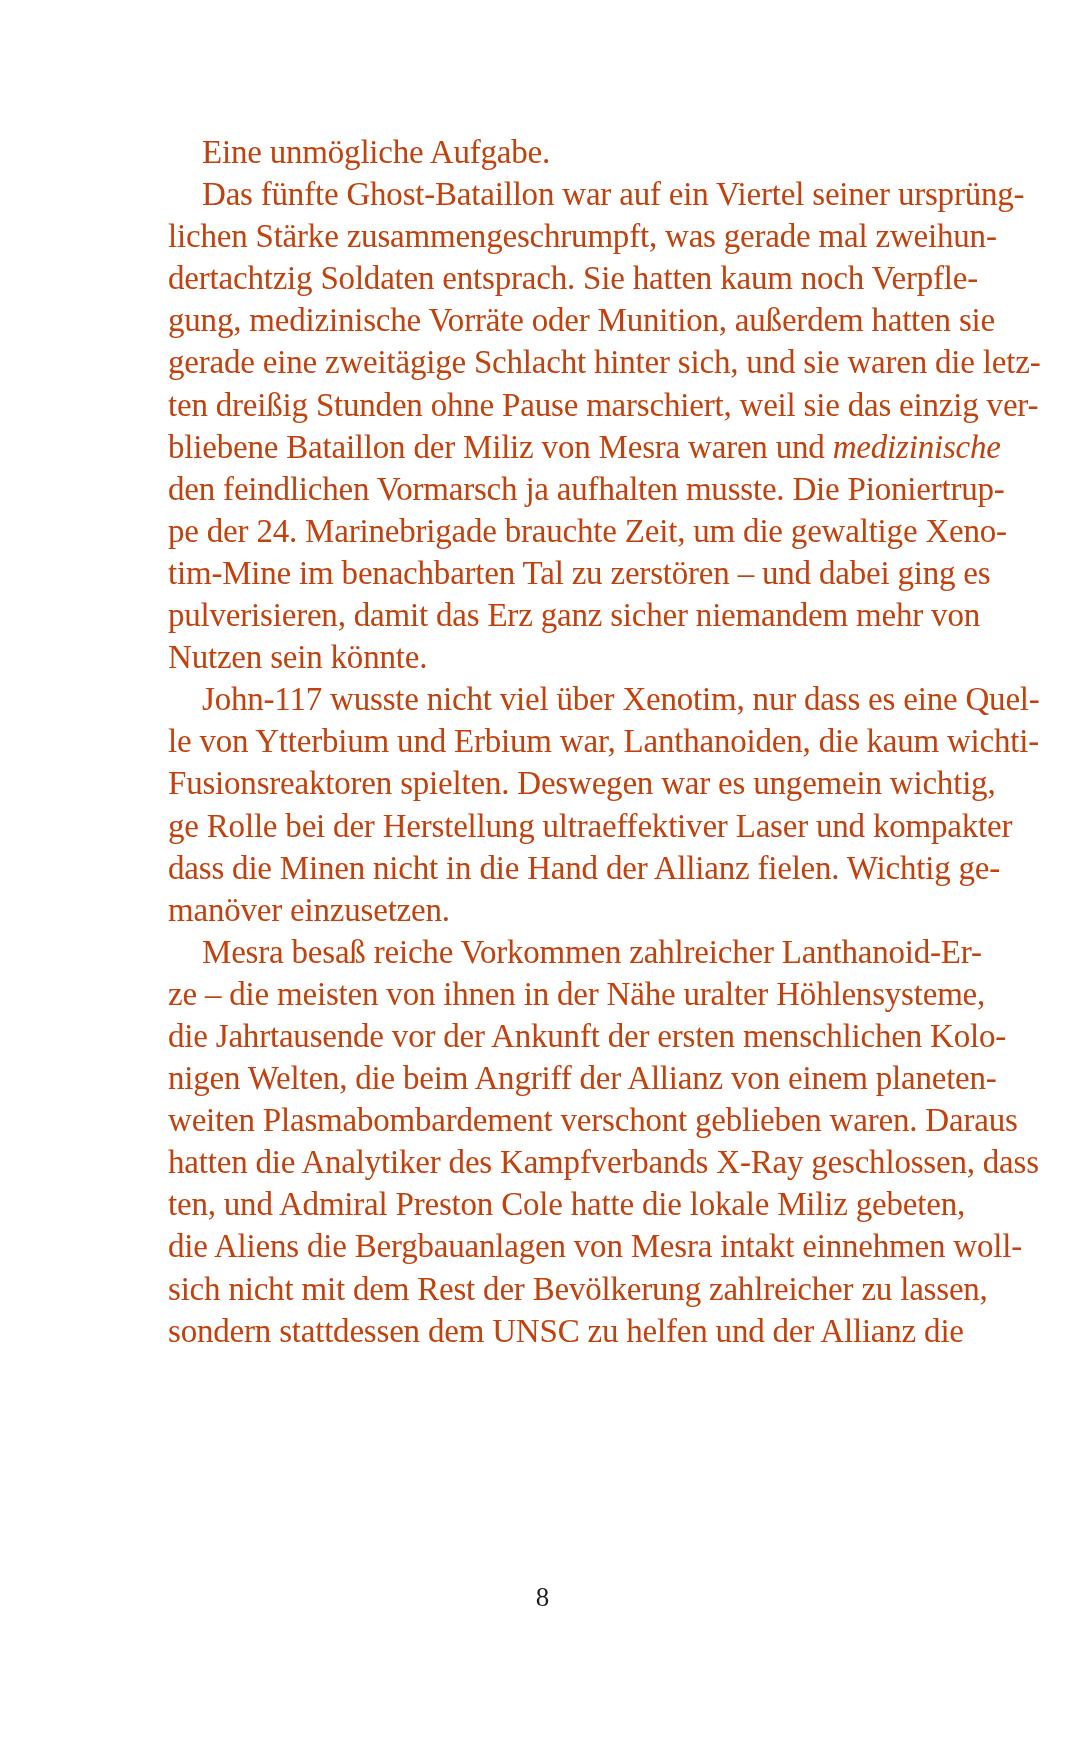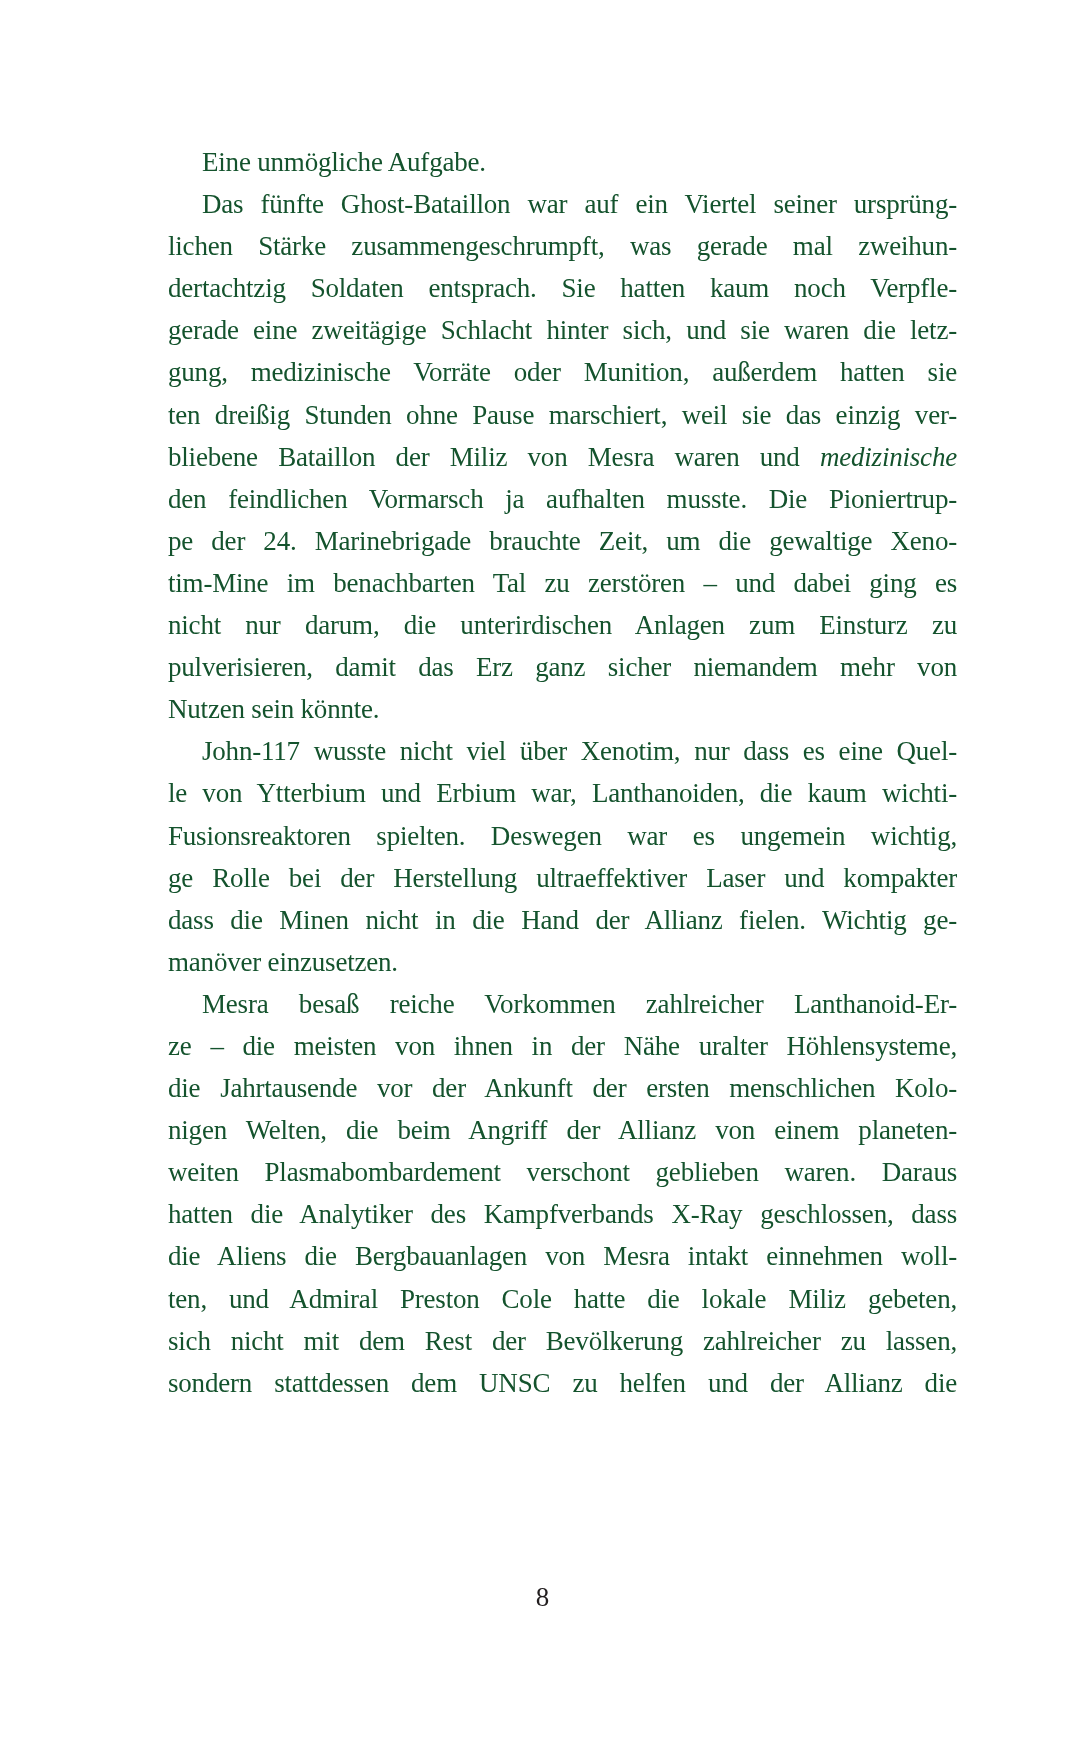--- a/index.html
+++ b/index.html
@@ -1,26 +1,26 @@
 <!DOCTYPE html>
 <html><head>
 <meta charset="utf-8">
 <style>
   html, body { margin: 0; padding: 0; background: #ffffff; }
   body { width: 1085px; height: 1742px; position: relative; overflow: hidden; }
   .page { position: absolute; left: 0; top: 0; width: 1085px; height: 1742px; background: #ffffff; }
   .text-column {
     position: absolute;
     left: 168px;
-    top: 141px;
+    top: 131px;
     width: 789px;
     font-family: "Liberation Serif", "DejaVu Serif", serif;
-    font-size: 27px;
+    font-size: 33px;
     line-height: 42.1px;
-    color: #14532d;
+    color: #c2410c;
     letter-spacing: -0.2px;
   }
   .line {
     display: block;
     height: 42.1px;
     white-space: nowrap;
     text-align: justify;
     text-align-last: justify;
   }
   .line.last { text-align-last: left; }
@@ -39,41 +39,40 @@
 </style>
 </head>
 <body>
 
 <div class="page">
   <div class="text-column" id="text-column">
       <div class="line indent last">Eine unmögliche Aufgabe.</div>
       <div class="line indent">Das fünfte Ghost-Bataillon war auf ein Viertel seiner ursprüng-</div>
       <div class="line">lichen Stärke zusammengeschrumpft, was gerade mal zweihun-</div>
       <div class="line">dertachtzig Soldaten entsprach. Sie hatten kaum noch Verpfle-</div>
+      <div class="line">gung, medizinische Vorräte oder Munition, außerdem hatten sie</div>
       <div class="line">gerade eine zweitägige Schlacht hinter sich, und sie waren die letz-</div>
-      <div class="line">gung, medizinische Vorräte oder Munition, außerdem hatten sie</div>
       <div class="line">ten dreißig Stunden ohne Pause marschiert, weil sie das einzig ver-</div>
       <div class="line"><span>bliebene Bataillon der Miliz von Mesra waren und </span><span class="seg-italic">medizinische</span></div>
       <div class="line">den feindlichen Vormarsch ja aufhalten musste. Die Pioniertrup-</div>
       <div class="line">pe der 24. Marinebrigade brauchte Zeit, um die gewaltige Xeno-</div>
       <div class="line">tim-Mine im benachbarten Tal zu zerstören – und dabei ging es</div>
-      <div class="line">nicht nur darum, die unterirdischen Anlagen zum Einsturz zu</div>
       <div class="line">pulverisieren, damit das Erz ganz sicher niemandem mehr von</div>
       <div class="line last">Nutzen sein könnte.</div>
       <div class="line indent">John-117 wusste nicht viel über Xenotim, nur dass es eine Quel-</div>
       <div class="line">le von Ytterbium und Erbium war, Lanthanoiden, die kaum wichti-</div>
       <div class="line">Fusionsreaktoren spielten. Deswegen war es ungemein wichtig,</div>
       <div class="line">ge Rolle bei der Herstellung ultraeffektiver Laser und kompakter</div>
       <div class="line">dass die Minen nicht in die Hand der Allianz fielen. Wichtig ge-</div>
       <div class="line last">manöver einzusetzen.</div>
       <div class="line indent">Mesra besaß reiche Vorkommen zahlreicher Lanthanoid-Er-</div>
       <div class="line">ze – die meisten von ihnen in der Nähe uralter Höhlensysteme,</div>
       <div class="line">die Jahrtausende vor der Ankunft der ersten menschlichen Kolo-</div>
       <div class="line">nigen Welten, die beim Angriff der Allianz von einem planeten-</div>
       <div class="line">weiten Plasmabombardement verschont geblieben waren. Daraus</div>
       <div class="line">hatten die Analytiker des Kampfverbands X-Ray geschlossen, dass</div>
+      <div class="line">ten, und Admiral Preston Cole hatte die lokale Miliz gebeten,</div>
       <div class="line">die Aliens die Bergbauanlagen von Mesra intakt einnehmen woll-</div>
-      <div class="line">ten, und Admiral Preston Cole hatte die lokale Miliz gebeten,</div>
       <div class="line">sich nicht mit dem Rest der Bevölkerung zahlreicher zu lassen,</div>
       <div class="line">sondern stattdessen dem UNSC zu helfen und der Allianz die</div>
     </div>
   <div class="page-number">8</div>
 </div>
 
 </body></html>

